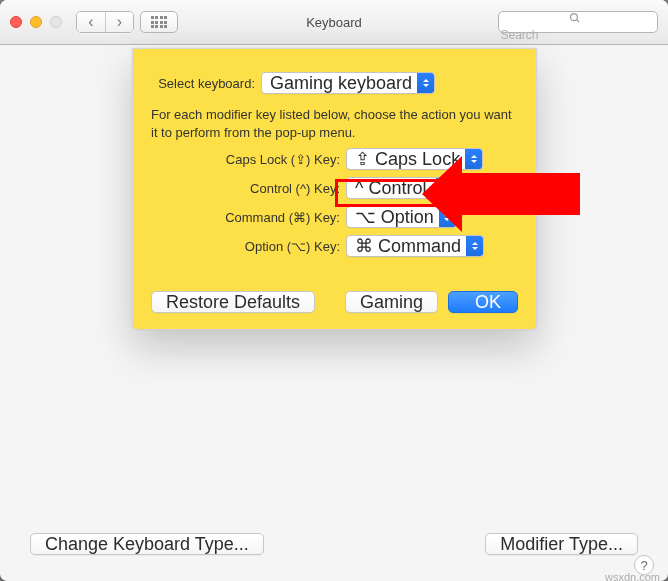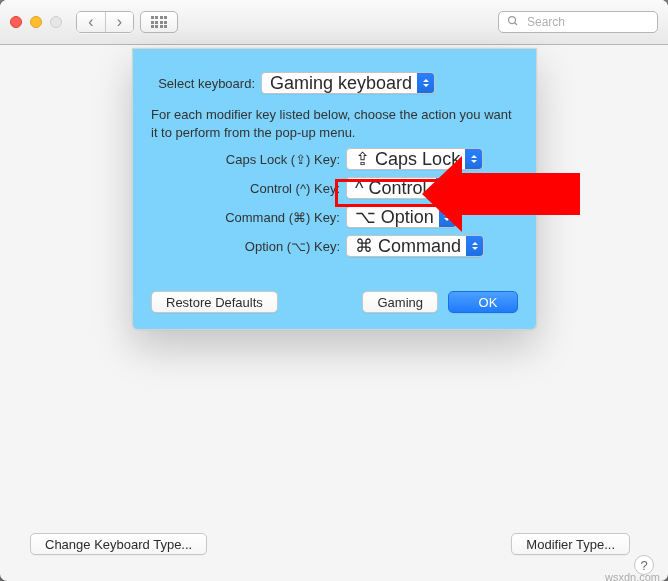--- a/index.html
+++ b/index.html
@@ -34,54 +34,54 @@
   .seg button{border:none;background:linear-gradient(#ffffff,#f1f1f1);width:28px;color:#7b7b7b;
     font-size:16px;line-height:1;cursor:default;}
   .seg button+button{border-left:1px solid var(--border);}
   .grid-btn{margin-left:6px;border:1px solid var(--border-dark);border-radius:5px;width:38px;height:22px;
     display:flex;align-items:center;justify-content:center;background:linear-gradient(#ffffff,#f1f1f1);}
   .grid-icon{display:grid;grid-template-columns:repeat(4,3px);grid-template-rows:repeat(3,3px);
     gap:1.5px;}
   .grid-icon i{background:#8a8a8a;width:3px;height:3px;display:block;}
   .title{position:absolute;left:0;right:0;text-align:center;font-size:13px;color:#4a4a4a;pointer-events:none;}
   .search{margin-left:auto;border:1px solid var(--border-dark);border-radius:5px;height:22px;
-    width:160px;background:#ffffff;display:flex;align-items:center;padding:0 8px;color:#9a9a9a;}
+    width:160px;background:#ffffff;display:flex;align-items:center;padding:0 8px;color:#9a9a9a;flex-direction:column;}
   .search .mag{margin-right:6px;font-size:12px;}
   .search input{border:none;outline:none;flex:1;font-size:12px;background:transparent;color:#2a2a2a;}
   .search input::placeholder{color:#b0b0b0;}
   
   .body{flex:1;position:relative;}
-  .sheet{position:absolute;left:132px;top:3px;width:405px;background:#7dd3fc;
+  .sheet{position:absolute;left:132px;top:3px;width:405px;background:#fde047;
     border:1px solid #d4d4d4;border-radius:0 0 6px 6px;box-shadow:0 18px 40px rgba(0,0,0,.2),0 0 0 0.5px rgba(0,0,0,.05);
     padding:16px 18px 16px 18px;color:var(--text);font-size:13px;}
   .row{display:flex;align-items:center;margin:7px 0;position:relative;}
   .row .label{flex:0 0 195px;text-align:right;padding-right:6px;}
   .select{position:relative;height:22px;border:1px solid #c3c3c3;border-radius:4px;background:#fff;
     display:flex;align-items:center;padding:0 22px 0 8px;min-width:108px;font-size:18px;color:#2a2a2a;
     box-shadow:0 1px 0 rgba(0,0,0,.04);}
   .select .arrows{position:absolute;right:0;top:0;bottom:0;width:17px;
     background:linear-gradient(var(--blue-sel),var(--blue-sel2));border-radius:0 3px 3px 0;
     display:flex;flex-direction:column;align-items:center;justify-content:center;}
   .select .arrows::before,.select .arrows::after{content:"";border:3.2px solid transparent;}
   .select .arrows::before{border-bottom-color:#fff;margin-bottom:1.5px;}
   .select .arrows::after{border-top-color:#fff;}
   .desc{margin:12px 0 2px 0;line-height:1.35;}
   .highlight-box{position:absolute;border:3px solid var(--red);left:335px;top:134px;width:114px;height:28px;pointer-events:none;}
   .mac-btn{height:22px;border:1px solid #c7c7c7;border-radius:5px;background:linear-gradient(#ffffff,#f6f6f6);
-    padding:0 14px;font-size:13px;color:#2c2c2c;box-shadow:0 1px 0 rgba(0,0,0,.04);}
+    padding:0 14px;font-size:18px;color:#2c2c2c;box-shadow:0 1px 0 rgba(0,0,0,.04);}
   .mac-btn.primary{background:linear-gradient(#4ca0ff,#1f7bff);color:#fff;border-color:#1a6fe5;padding-left:24px;}
   .sheet-buttons{display:flex;margin-top:34px;align-items:center;gap:10px;}
   .sheet-buttons .spacer{flex:1;}
   
   .arrow-wrap{position:absolute;left:462px;top:128px;pointer-events:none;}
   .arrow-body{width:118px;height:42px;background:var(--red);position:relative;}
   .arrow-head{position:absolute;left:-40px;top:-17px;border-top:38px solid transparent;
     border-bottom:38px solid transparent;border-right:40px solid var(--red);}
   
-  .bottom-bar{position:absolute;left:30px;right:38px;bottom:26px;display:flex;justify-content:space-between;}
+  .bottom-bar{position:absolute;left:30px;right:30px;bottom:26px;display:flex;justify-content:space-between;}
   .help{position:absolute;right:14px;bottom:6px;width:20px;height:20px;border:1px solid #c3c3c3;
     border-radius:50%;background:#fff;display:flex;align-items:center;justify-content:center;
     font-size:13px;color:#6a6a6a;}
   .watermark{position:absolute;right:8px;bottom:-2px;font-size:11px;color:#aeadad;}
 </style>
 </head>
 <body>
 
 <div class="window">
 
@@ -104,20 +104,21 @@
           <i></i>
           <i></i>
           <i></i>
           <i></i>
           <i></i>
           <i></i>
           <i></i>
           <i></i>
       </span>
     </div>
+    <div class="title">Keyboard</div>
     <div class="search">
       <span class="mag">
         <svg width="12" height="12" viewBox="0 0 24 24" fill="none" stroke="#9a9a9a" stroke-width="2.5">
             <circle cx="10" cy="10" r="7"></circle>
             <line x1="20" y1="20" x2="15" y2="15"></line>
           </svg>
       </span>
       <input placeholder="Search" style="">
     </div>
   </div>

